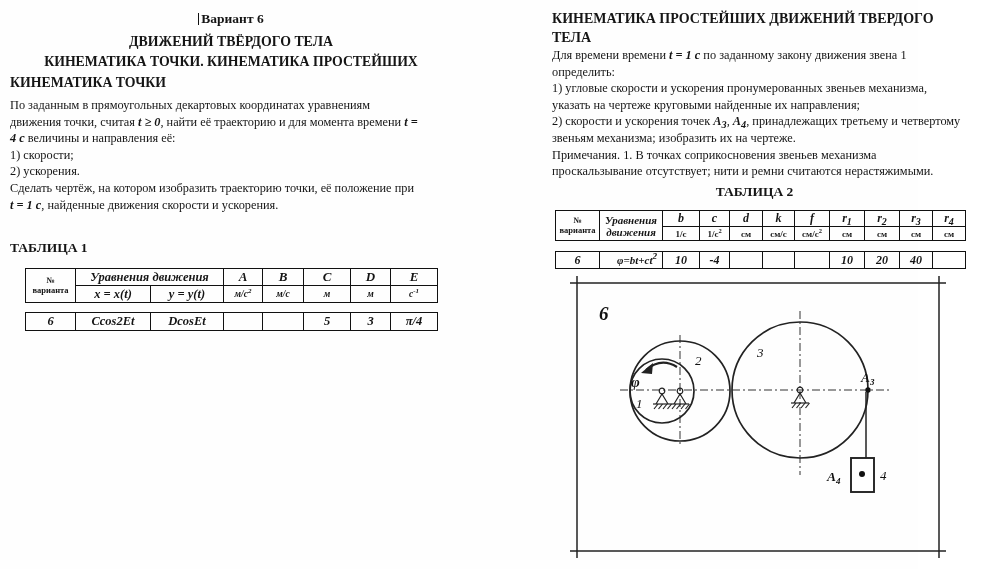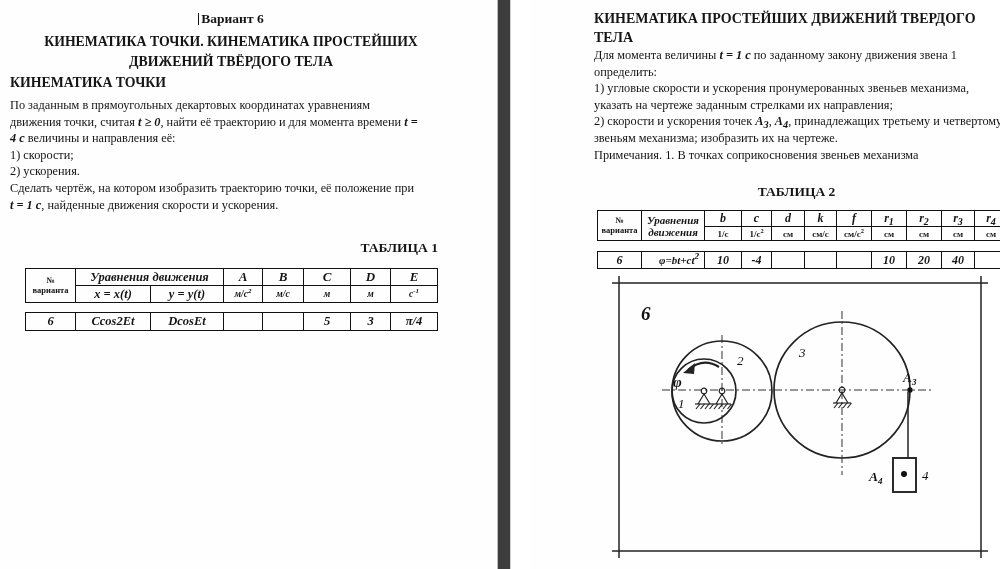--- a/index.html
+++ b/index.html
@@ -1,35 +1,35 @@
 <!DOCTYPE html>
 <html><head>
 <meta charset="utf-8">
 <style>
   html,body{margin:0;padding:0;background:#ffffff;}
   .canvas{position:relative;width:1000px;height:569px;background:#ffffff;overflow:hidden;
           font-family:"Liberation Serif",serif;color:#151515;}
   .page{position:absolute;top:0;height:569px;background:#fefefe;}
   .page-left{left:0;width:510px;}
-  .page-right{left:530px;width:430px;}
+  .page-right{left:488px;width:430px;}
   .divider{position:absolute;left:497px;top:0;width:14px;height:569px;background:#3d3d3d;
            border-left:1px solid #bdbdbd;border-right:1px solid #cfcfcf;box-sizing:border-box;}
   .bi{font-weight:bold;font-style:italic;}
   .caret{display:inline-block;width:0;height:12px;border-left:1.4px solid #111;margin-right:2px;vertical-align:-2px;}
 
   
   .l-variant{position:absolute;left:10px;top:11px;width:442px;text-align:center;
              font-weight:bold;font-size:13.5px;}
   .l-h1{position:absolute;left:10px;top:32px;width:442px;text-align:center;
         font-weight:bold;font-size:13.8px;line-height:19.5px;}
   .l-h2{position:absolute;left:10px;top:75px;width:442px;text-align:left;
         font-weight:bold;font-size:13.8px;}
   .body-block{position:absolute;font-size:12.3px;line-height:16.6px;white-space:nowrap;}
   .l-body{left:10px;top:97px;}
-  .l-tabtitle{position:absolute;left:10px;top:240px;width:428px;text-align:right;
+  .l-tabtitle{position:absolute;left:10px;top:240px;width:428px;text-align:left;
               font-weight:bold;font-size:13.5px;}
 
   
   .r-h1{position:absolute;left:64px;top:9px;width:420px;font-weight:bold;
         font-size:14px;line-height:19px;}
   .r-body{left:64px;top:47px;}
   .r-tabtitle{position:absolute;left:64px;top:184px;width:405px;text-align:center;
               font-weight:bold;font-size:13.5px;}
 
   
@@ -72,22 +72,22 @@
 </head>
 <body>
 
 <div class="canvas">
 
   <div class="page page-left">
 
     <div class="l-variant"><span class="caret"></span><span>Вариант 6</span></div>
 
     <div class="l-h1">
+      <div>ДВИЖЕНИЙ ТВЁРДОГО ТЕЛА</div>
       <div>КИНЕМАТИКА ТОЧКИ. КИНЕМАТИКА ПРОСТЕЙШИХ</div>
-      <div>ДВИЖЕНИЙ ТВЁРДОГО ТЕЛА</div>
     </div>
 
     <div class="l-h2">КИНЕМАТИКА ТОЧКИ</div>
 
     <div class="body-block l-body">
       <div><span>По заданным в прямоугольных декартовых координатах уравнениям</span></div>
       <div><span>движения точки, считая </span><span class="bi">t ≥ 0</span><span>, найти её траекторию и для момента времени </span><span class="bi">t =</span></div>
       <div><span class="bi">4 с</span><span> величины и направления её:</span></div>
       <div><span>1) скорости;</span></div>
       <div><span>2) ускорения.</span></div>
@@ -162,27 +162,28 @@
   <div class="divider"></div>
 
   <div class="page page-right">
 
     <div class="r-h1">
       <div>КИНЕМАТИКА ПРОСТЕЙШИХ ДВИЖЕНИЙ ТВЕРДОГО</div>
       <div>ТЕЛА</div>
     </div>
 
     <div class="body-block r-body">
-      <div><span>Для момента величины </span><span class="bi">t = 1 с</span><span> по заданному закону движения звена 1</span></div>
+      <div><span>Для времени времени </span><span class="bi">t = 1 с</span><span> по заданному закону движения звена 1</span></div>
       <div><span>определить:</span></div>
       <div><span>1) угловые скорости и ускорения пронумерованных звеньев механизма,</span></div>
-      <div><span>указать на чертеже заданным стрелками их направления;</span></div>
+      <div><span>указать на чертеже круговыми найденные их направления;</span></div>
       <div><span>2) скорости и ускорения точек </span><span class="bi"><span>A</span><sub>3</sub></span><span>, </span><span class="bi"><span>A</span><sub>4</sub></span><span>, принадлежащих третьему и четвертому</span></div>
       <div><span>звеньям механизма; изобразить их на чертеже.</span></div>
       <div><span>Примечания. 1. В точках соприкосновения звеньев механизма</span></div>
+      <div><span>проскальзывание отсутствует; нити и ремни считаются нерастяжимыми.</span></div>
     </div>
 
     <div class="r-tabtitle">ТАБЛИЦА 2</div>
 
     <table class="doc-table t2h">
       <colgroup>
           <col style="width:44px">
           <col style="width:63px">
           <col style="width:37px">
           <col style="width:30px">

